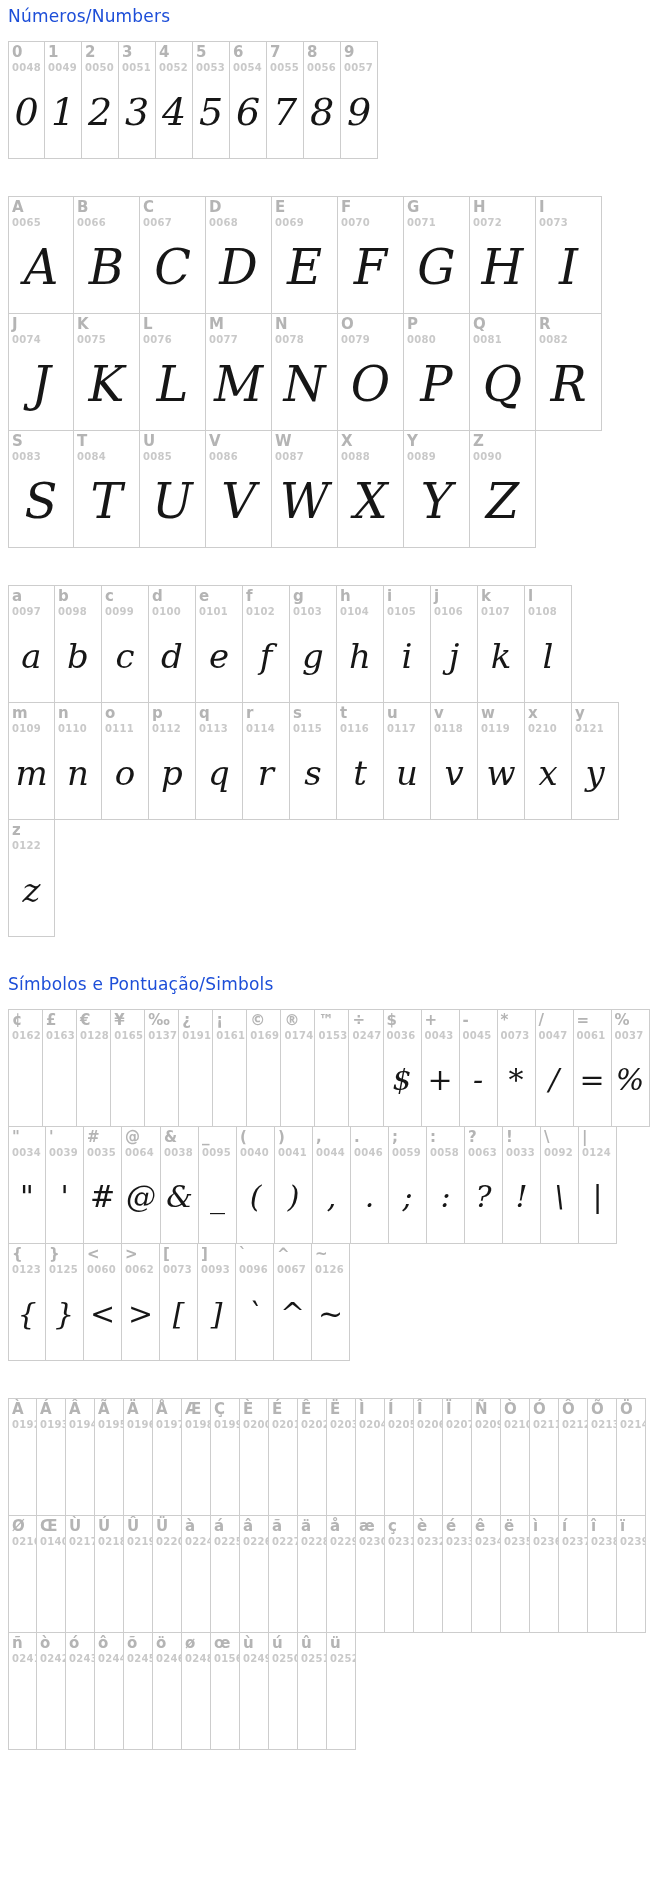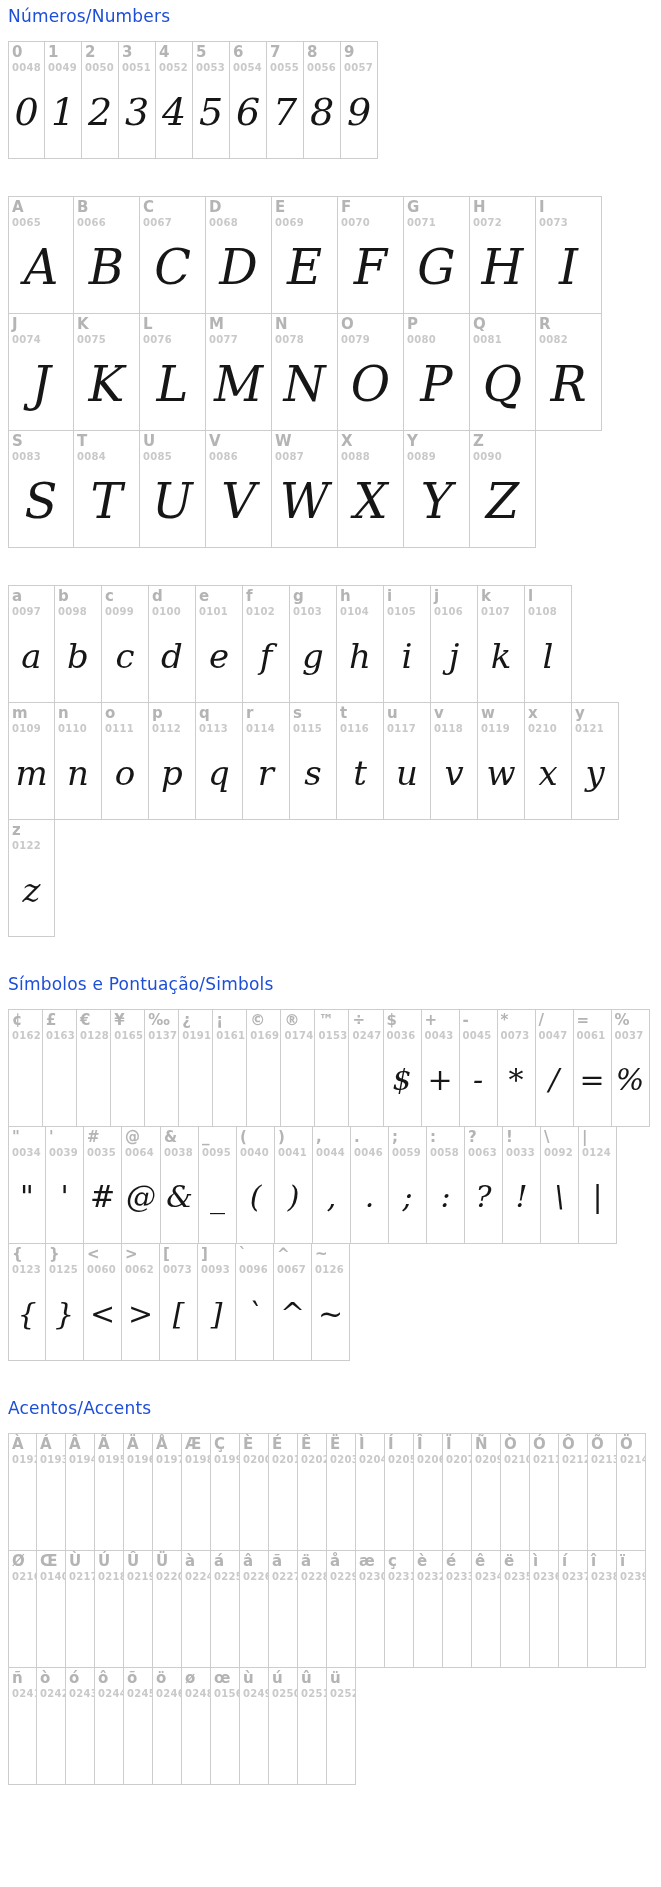--- a/index.html
+++ b/index.html
@@ -840,21 +840,20 @@
             <div class="cell-head">
               <span class="cell-char">~</span>
               <span class="cell-code">0126</span>
             </div>
             <div class="cell-glyph">~</div>
           </div>
         </div>
       </div>
     </div>
     <div class="section sec-accents">
-      <h2 class="section-title">Acentos/Accents</h2>
       <div class="char-table">
         <div class="char-row">
           <div class="char-cell">
             <div class="cell-head">
               <span class="cell-char">À</span>
               <span class="cell-code">0192</span>
             </div>
             <div class="cell-glyph"></div>
           </div>
           <div class="char-cell">

